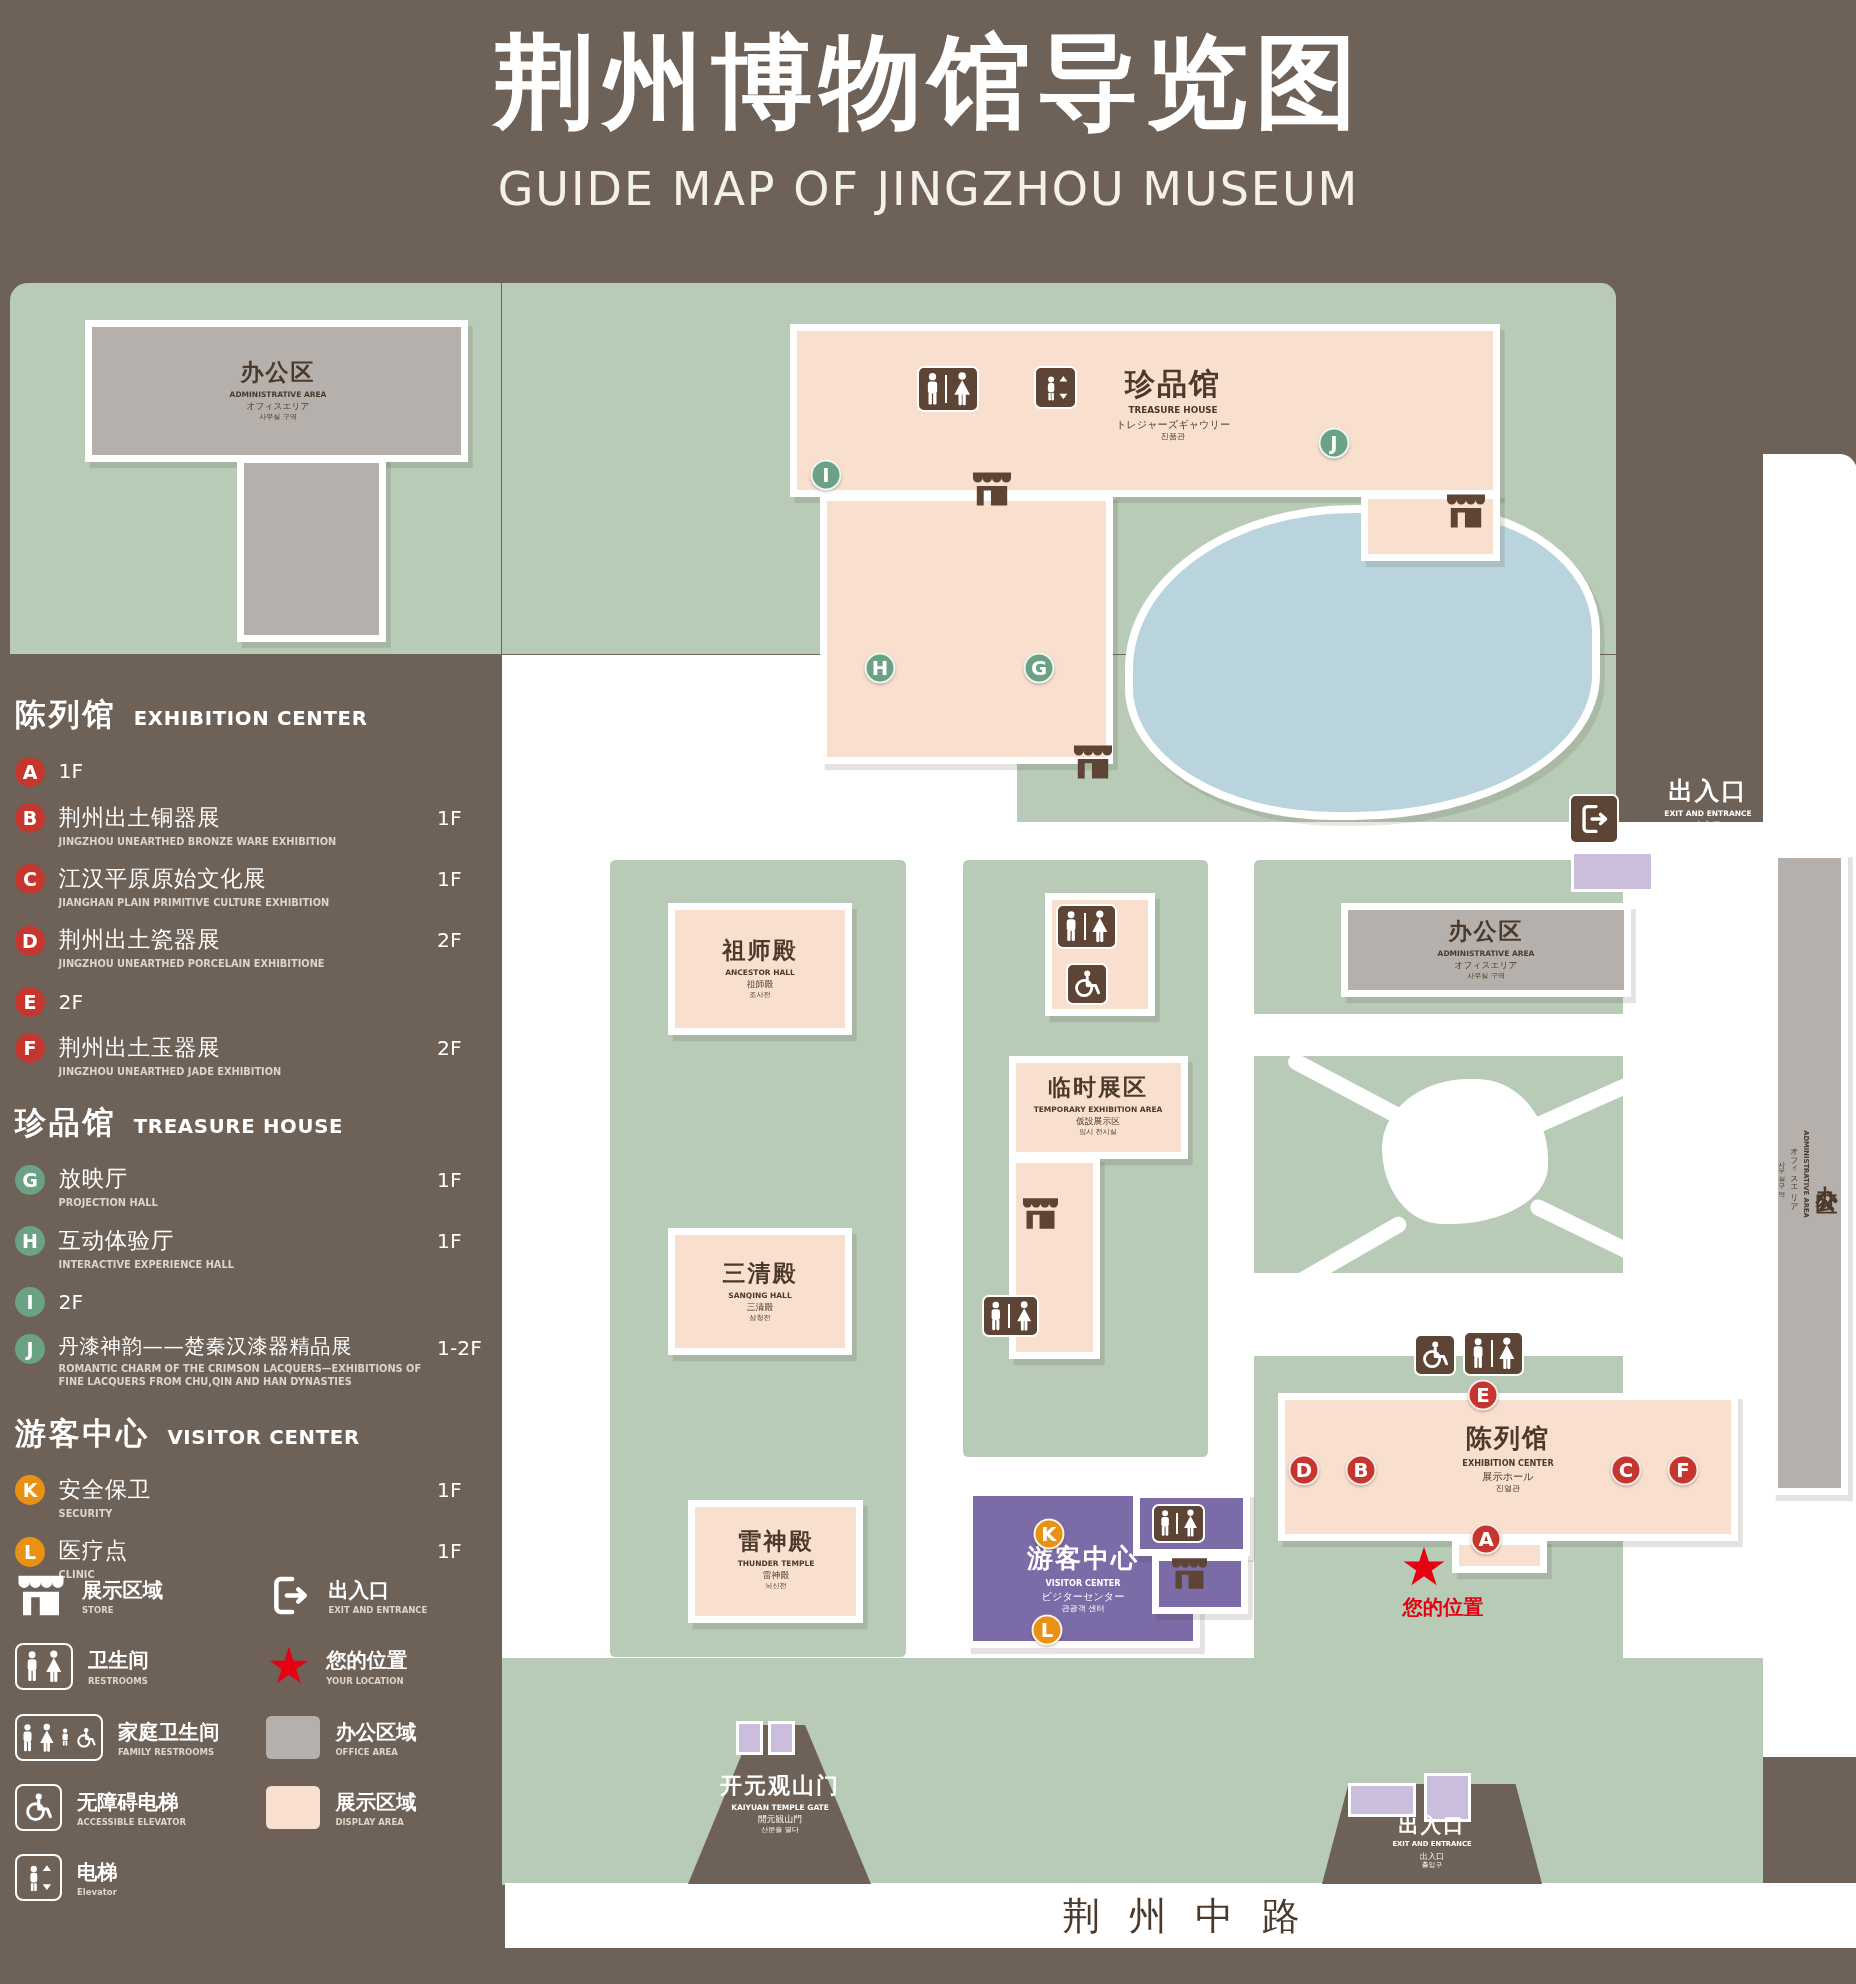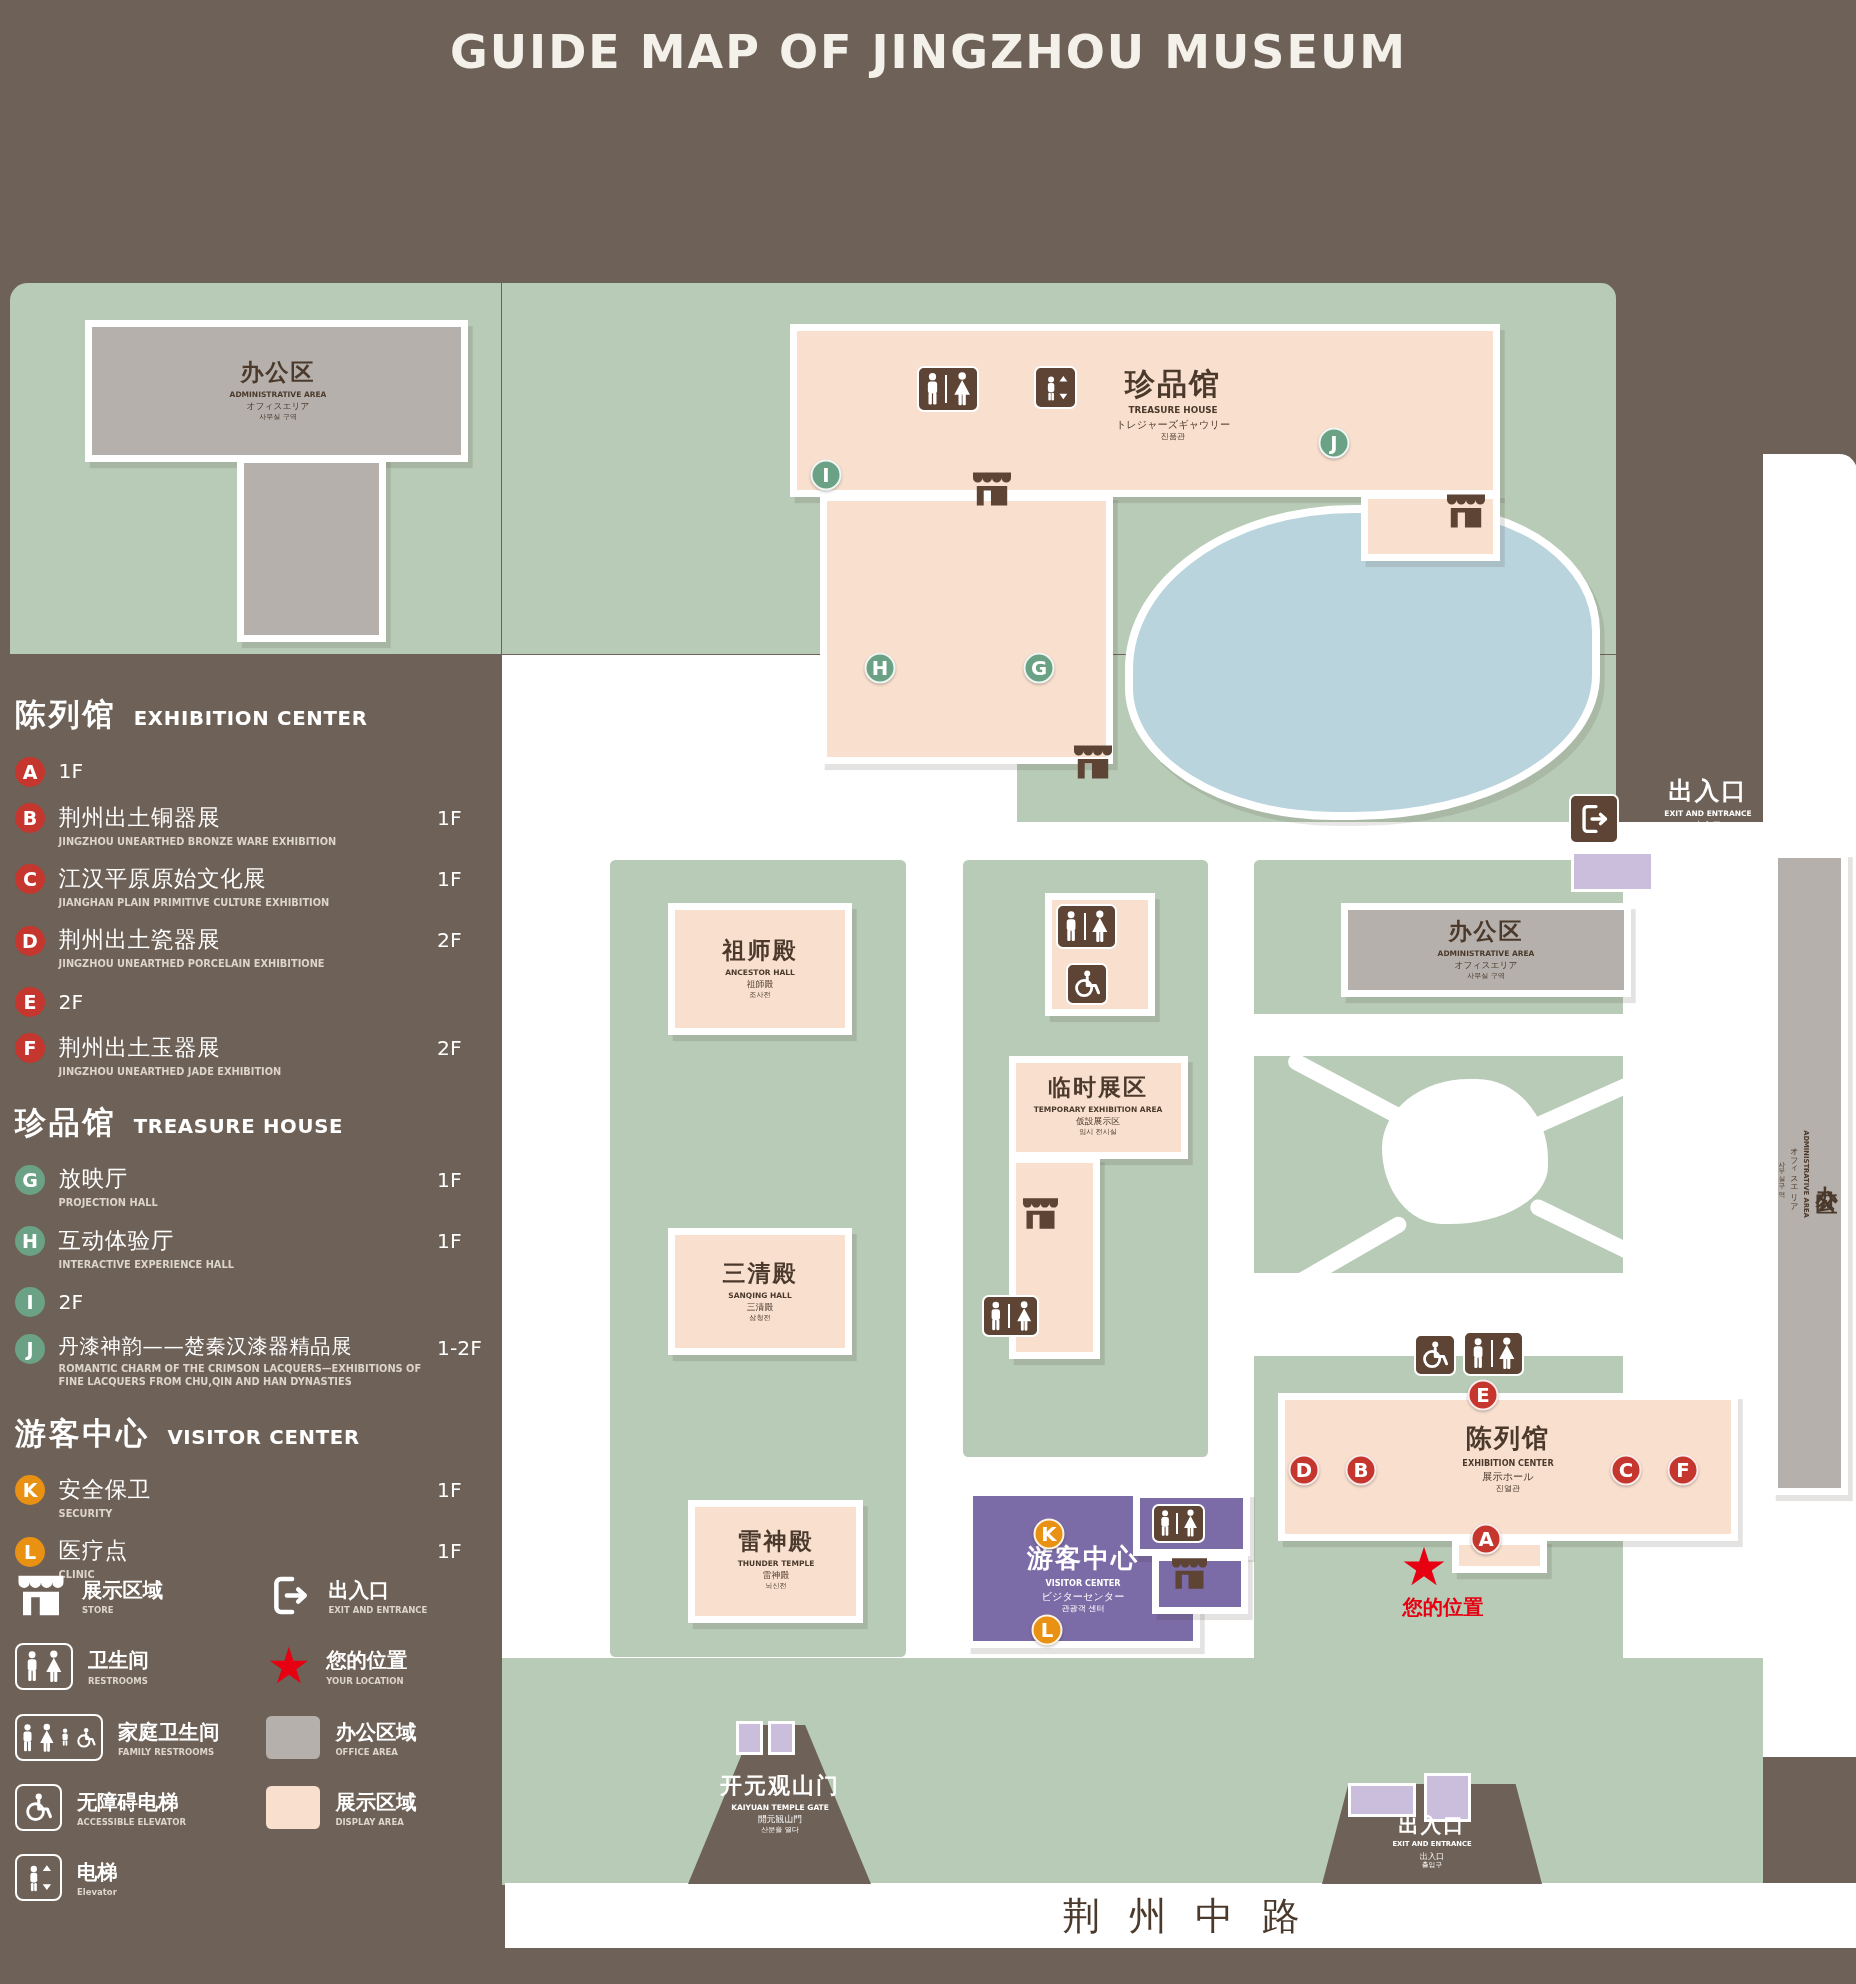--- a/index.html
+++ b/index.html
@@ -49,33 +49,34 @@
 .lg-txt .en{font-size:9.8px;color:#ddd5cb;font-weight:bold;margin-top:2px;line-height:1.35}
 .lg-floor{flex:none;width:58px;font-size:20.3px;margin-top:4.1px}
 #lg-grid{position:absolute;left:15px;top:1573px;width:485px;display:grid;grid-template-columns:227px 1fr;column-gap:24.4px;row-gap:23px;z-index:5}
 .lg-sym{display:flex;align-items:center;gap:15px}
 .lg-sym .cn{font-size:20.3px;font-weight:bold}
 .lg-sym .en{font-size:8.5px;color:#ddd5cb;font-weight:bold;margin-top:1.4px}
 .swatch{flex:none;border-radius:5.4px}
 .star{color:#e60012;font-size:50px;line-height:1;flex:none}
 #hdr{position:absolute;left:0;top:15px;width:100%;text-align:center;z-index:3}
 #hdr .t-cn{font-size:102px;font-weight:900;letter-spacing:6.8px}
-#hdr .t-en{font-size:46px;font-weight:bold;letter-spacing:2px;margin-top:9.5px;color:#f4f0ea}
+#hdr .t-en{font-size:46px;font-weight:normal;letter-spacing:2px;margin-top:9.5px;color:#f4f0ea}
 .road-txt{position:absolute;transform:translate(-50%,-50%);color:#4b3a2c;font-size:38px;font-weight:normal;letter-spacing:28.5px;z-index:6;white-space:nowrap;padding-left:28.5px}
 .loc-star{position:absolute;transform:translate(-50%,-50%);color:#e60012;font-size:53px;z-index:9;line-height:1}
 .loc-txt{position:absolute;transform:translate(-50%,-50%);color:#e60012;font-size:20.3px;font-weight:bold;z-index:9;white-space:nowrap}
 .wedge{position:absolute;background:#6e6157;z-index:6}
 .vlb{position:absolute;transform:translate(-50%,-50%);writing-mode:vertical-rl;color:#4b3a2c;z-index:7;text-align:center}
 .vlb div{margin:0 2px}
 .gpath{position:absolute;background:#fff;border-radius:8.8px;z-index:3}
 </style>
 </head>
 <body>
 
 <div id="hdr">
+  <div class="t-cn">荆州博物馆导览图</div>
   <div class="t-en">GUIDE MAP OF JINGZHOU MUSEUM</div>
 </div>
 
 <div class="a whitebg" style="left:502px;top:822px;width:1261px;height:1062px;z-index:1"></div>
 <div class="a whitebg" style="left:502px;top:655px;width:515px;height:205px;z-index:1"></div>
 <div class="a whitebg" style="left:1763px;top:454px;width:94px;height:1303px;z-index:1;border-radius:0 17.6px 0 0"></div>
 <div class="a green" style="left:10.2px;top:283px;width:491px;height:371px;z-index:2;border-radius:17.6px 0 0 0"></div>
 <div class="a green" style="left:502px;top:283px;width:1114px;height:371px;z-index:2;border-radius:0 15px 0 0"></div>
 <div class="a green" style="left:1017px;top:655px;width:599px;height:167px;z-index:2"></div>
 <div class="a green" style="left:610px;top:860px;width:296px;height:797px;z-index:2;border-radius:5.4px"></div>

